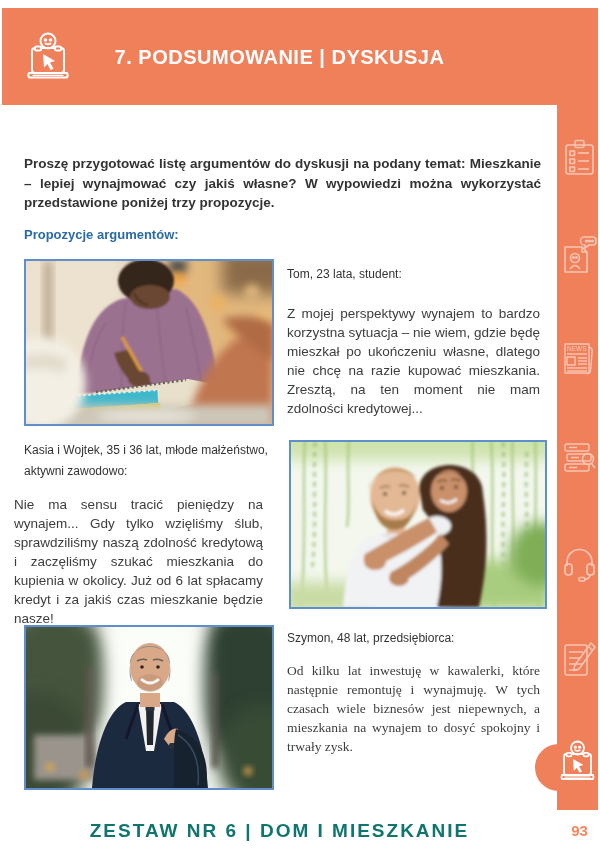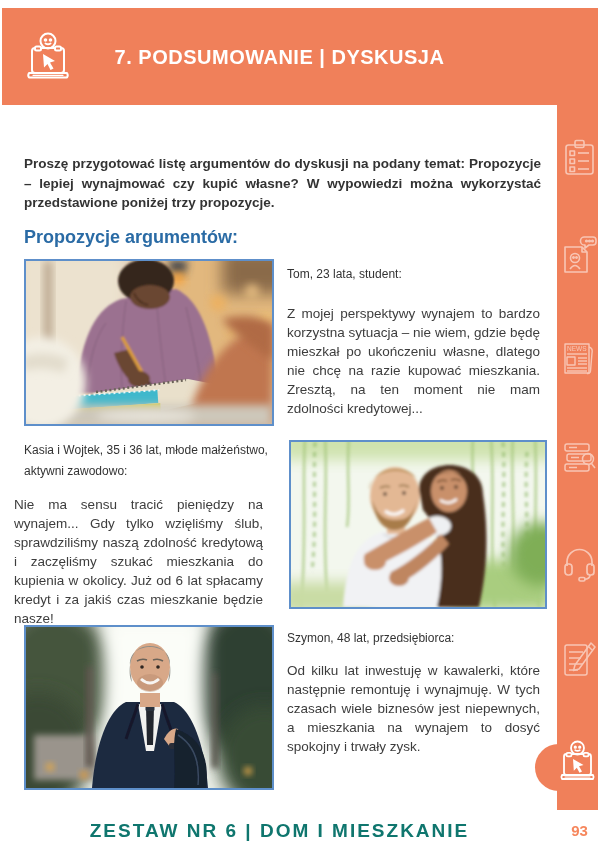--- a/index.html
+++ b/index.html
@@ -38,36 +38,36 @@
   }
   .bump-icon { position:absolute; left:556px; top:732px; width:39px; height:47px; }
   
   .intro {
     position:absolute; left:22px; top:146px; width:517px;
     font-size:13.5px; font-weight:700; line-height:19.5px;
     color:#333333; text-align:justify;
   }
   .subheading {
     position:absolute; left:22px; top:219px;
-    font-size:18px; font-weight:700; color:#2A6BA5;
+    font-size:13px; font-weight:700; color:#2A6BA5;
   }
   .sec-heading {
     position:absolute; font-size:12px; font-weight:400;
     color:#333333; line-height:21px;
   }
   .sec-body {
     position:absolute; font-size:13.5px; font-weight:400;
     color:#3d3d3d; line-height:19px; text-align:justify;
   }
   .h-tom    { left:285px; top:256px; width:253px; }
   .b-tom    { left:285px; top:296px; width:253px; }
   .h-kasia  { left:22px;  top:432px; width:252px; }
   .b-kasia  { left:12px;  top:487px; width:249px; }
   .h-szymon { left:285px; top:620px; width:253px; }
-  .b-szymon { left:285px; top:653px; width:253px; }
+  .b-szymon { left:285px; top:653px; width:253px;font-family:Liberation Serif, serif; }
   
   .photo {
     position:absolute; border:2px solid #5E8FCA; background:#dddddd;
     overflow:hidden;
   }
   .photo svg { display:block; width:100%; height:100%; }
   .photo1 { left:22px;  top:251px; width:250px; height:167px; }
   .photo2 { left:287px; top:432px; width:258px; height:169px; }
   .photo3 { left:22px;  top:617px; width:250px; height:165px; }
   
@@ -171,21 +171,21 @@
     <path d="M17.3 10.2 Q19.5 11.5 21.7 10.2"></path>
     <rect x="6" y="14" width="27" height="21" rx="2.5"></rect>
     <rect x="8.5" y="12.8" width="5" height="3.5" rx="1.3" fill="#F0805A"></rect>
     <rect x="25.5" y="12.8" width="5" height="3.5" rx="1.3" fill="#F0805A"></rect>
     <path d="M15 19 L25.5 25 L21 26.3 L24 31.5 L21.5 32.8 L18.8 27.7 L15.8 30.7 Z" fill="#ffffff" stroke="none"></path>
     <path d="M4 35 L35 35 Q36.2 37.2 35 39 L4 39 Q2.8 37.2 4 35 Z"></path>
     <line x1="7" y1="37" x2="32" y2="37" stroke-width="1"></line>
   </svg>
 
   <main>
-    <p class="intro">Proszę przygotować listę argumentów do dyskusji na podany temat: Propozycje – lepiej wynajmować czy kupić własne? W wypowiedzi można wykorzystać przedstawione poniżej trzy propozycje.</p>
+    <p class="intro">Proszę przygotować listę argumentów do dyskusji na podany temat: Mieszkanie – lepiej wynajmować czy jakiś własne? W wypowiedzi można wykorzystać przedstawione poniżej trzy propozycje.</p>
     <h2 class="subheading">Propozycje argumentów:</h2>
 
     <div class="photo photo1">
       <svg viewBox="0 0 246 163" preserveAspectRatio="none">
         <defs>
           <filter id="f1a" x="-40%" y="-40%" width="180%" height="180%">
               <feGaussianBlur stdDeviation="8"></feGaussianBlur>
             </filter>
           <filter id="f1b" x="-40%" y="-40%" width="180%" height="180%">
               <feGaussianBlur stdDeviation="4"></feGaussianBlur>

